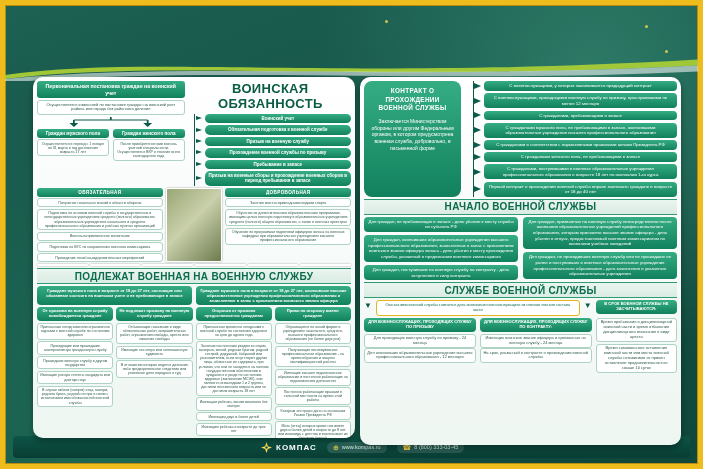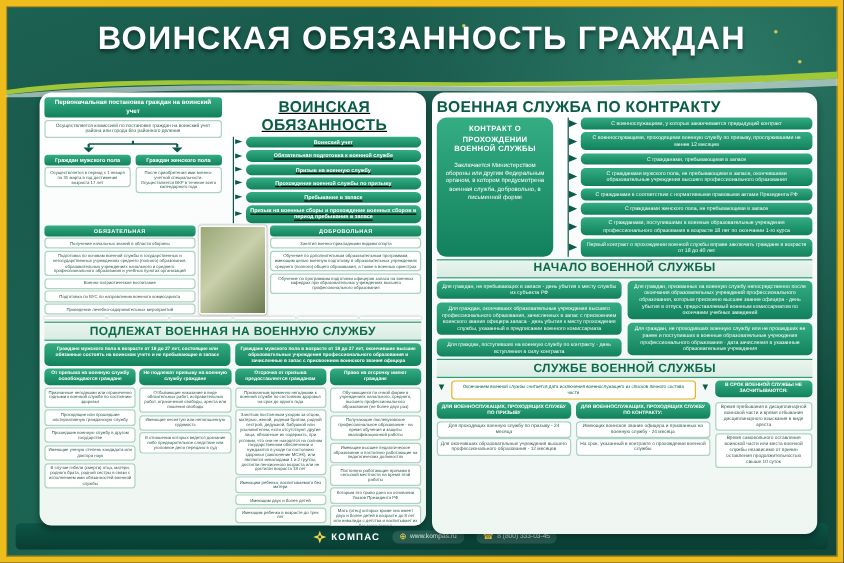--- a/index.html
+++ b/index.html
@@ -31,21 +31,21 @@
   .tiny{font-size:3.6px;line-height:1.15;}
   .t4{font-size:4px;line-height:1.2;}
   
   .row1{display:flex;gap:5px;}
   .reg-col{width:47%;display:flex;flex-direction:column;gap:2px;}
   .reg-title{font-weight:bold;font-size:5.2px;line-height:1.25;border-radius:3px;}
   .branch{width:100%;height:10px;}
   .two-cols{display:flex;gap:4px;}
   .two-cols .sub{flex:1;display:flex;flex-direction:column;gap:1.5px;}
   .sub-hdr{font-weight:bold;font-size:4.6px;border-radius:3px;}
-  .duty-col{flex:1;display:flex;flex-direction:column;text-decoration:underline;}
+  .duty-col{flex:1;display:flex;flex-direction:column;}
   .duty-col .panel-heading{text-align:center;margin-bottom:3px;}
   .duty-list{display:flex;flex-direction:column;gap:2px;padding-left:10px;border-left:1.5px solid #0c5a4a;margin-left:4px;}
   .duty-item{position:relative;font-weight:bold;font-size:4.5px;line-height:1.2;border-radius:5px;}
   .duty-item::before{content:"";position:absolute;left:-9px;top:50%;margin-top:-2.5px;
     border-left:6px solid #0c5a4a;border-top:2.5px solid transparent;border-bottom:2.5px solid transparent;}
   
   .section-title{color:#0b6b4c;font-weight:800;text-align:center;font-size:7.5px;border-top:1px solid #bfe0d2;padding-top:1px;}
   .prep-row{display:flex;gap:3px;}
   .prep-col{width:40%;display:flex;flex-direction:column;gap:1.5px;}
   .prep-hdr{font-weight:bold;font-size:4.6px;letter-spacing:.4px;border-radius:3px;}
@@ -99,21 +99,20 @@
   .contact .ic{font-size:7px;color:#ffd94d;line-height:1;}
 </style>
 </head>
 <body>
 
 <div class="poster">
   <div class="speck" style="left:640px;top:20px"></div>
   <div class="speck" style="left:660px;top:45px"></div>
   <div class="speck" style="left:380px;top:15px"></div>
 
-  <div class="title">ВОИНСКАЯ ОБЯЗАННОСТЬ ГРАЖДАН</div>
 
   <svg class="ribbon" viewBox="0 0 703 30" preserveAspectRatio="none">
     <path d="M0 24 C140 4, 330 30, 703 8 L703 14 C360 32, 160 8, 0 28 Z" fill="#a7cc36" opacity="0.95"></path>
     <path d="M0 28 C180 10, 400 30, 703 14 L703 20 C420 34, 200 14, 0 32 Z" fill="#ffffff" opacity="0.55"></path>
   </svg>
 
   <section class="panel left">
     <div class="row1">
       <div class="reg-col">
         <div class="box-green reg-title">Первоначальная постановка граждан на воинский учет</div>
@@ -228,21 +227,20 @@
             <div class="box-white tiny">Постоянно работающие врачами в сельской местности на время этой работы</div>
             <div class="box-white tiny">Которым это право дано на основании Указов Президента РФ</div>
             <div class="box-white tiny">Мать (отец) которых кроме них имеет двух и более детей в возрасте до 8 лет или инвалида с детства и воспитывает их без мужа (жены)</div>
           </div>
       </div>
     </div>
 
   </section>
 
   <section class="panel right">
-    <h2 class="panel-heading">ВОЕННАЯ СЛУЖБА ПО КОНТРАКТУ</h2>
     <div class="contract-row">
       <div class="box-green contract-box">
         <div class="cb-title">КОНТРАКТ О ПРОХОЖДЕНИИ ВОЕННОЙ СЛУЖБЫ</div>
         <div class="cb-note">Заключается Министерством обороны или другим Федеральным органом, в котором предусмотрена военная служба, добровольно, в письменной форме</div>
       </div>
       <div class="contract-list">
 
       <div class="box-green citem">С военнослужащими, у которых заканчивается предыдущий контракт</div>
           <div class="box-green citem">С военнослужащими, проходящими военную службу по призыву, прослужившими не менее 12 месяцев</div>
           <div class="box-green citem">С гражданами, пребывающими в запасе</div>

